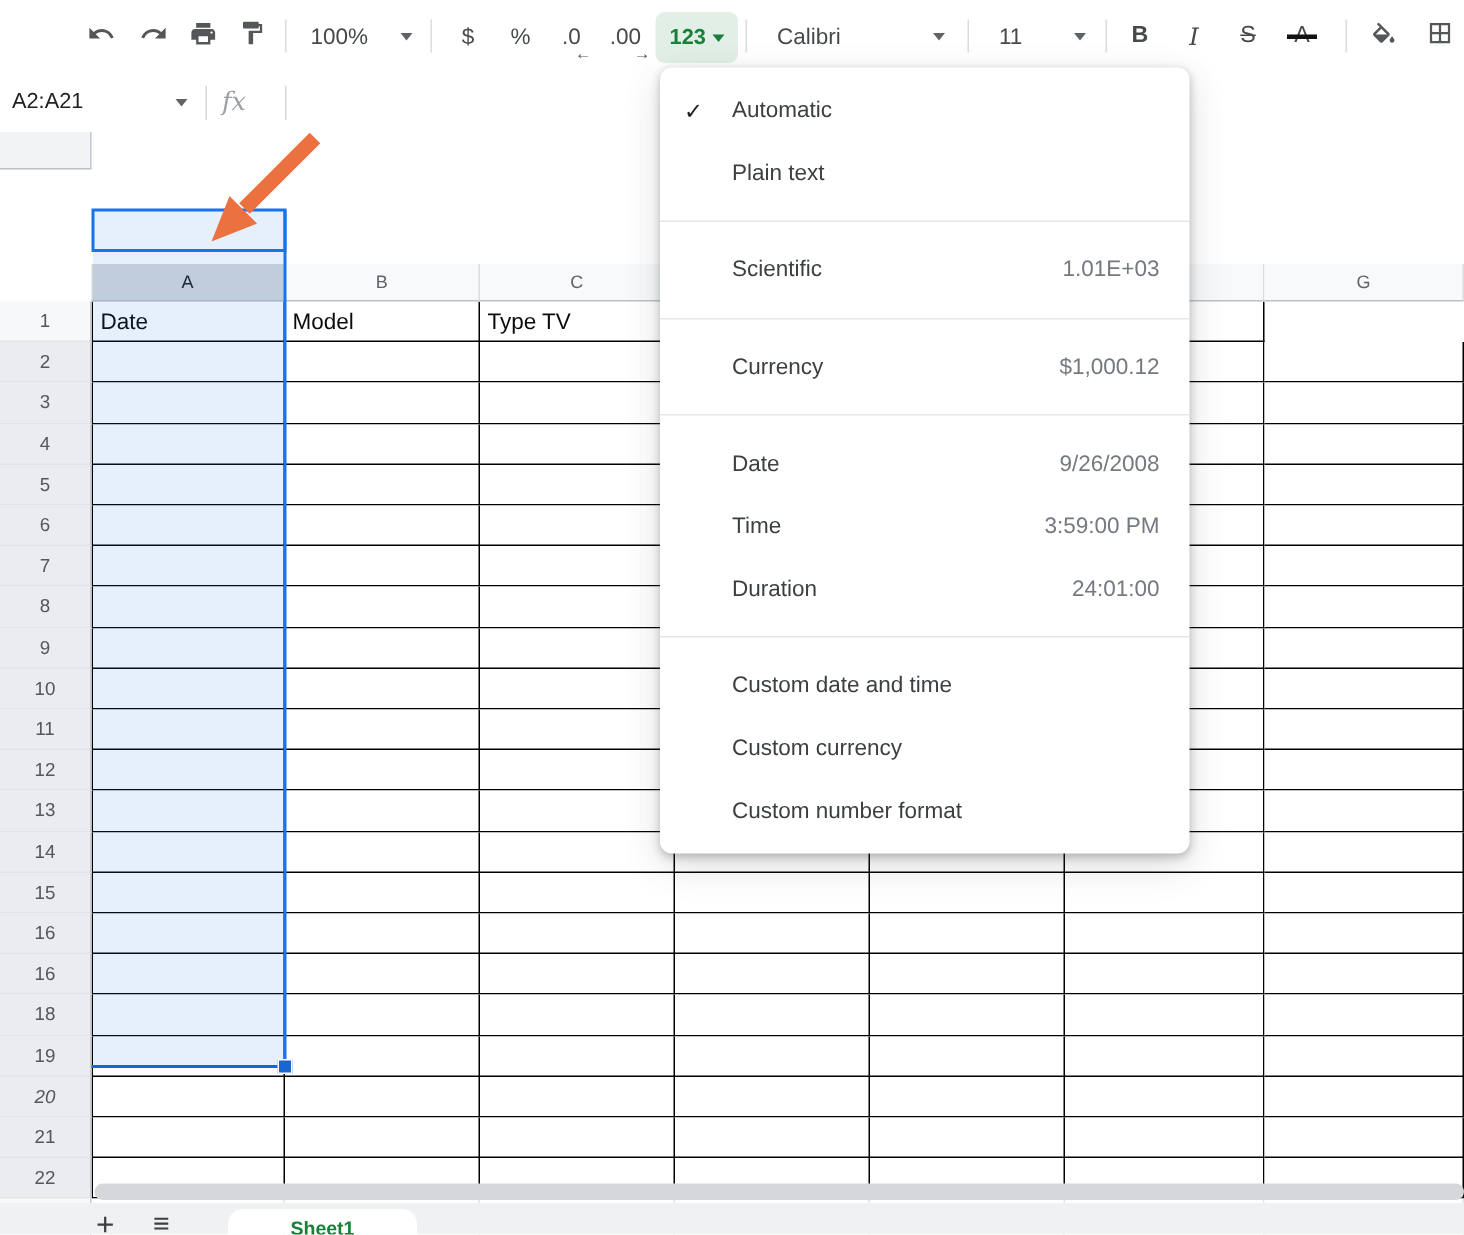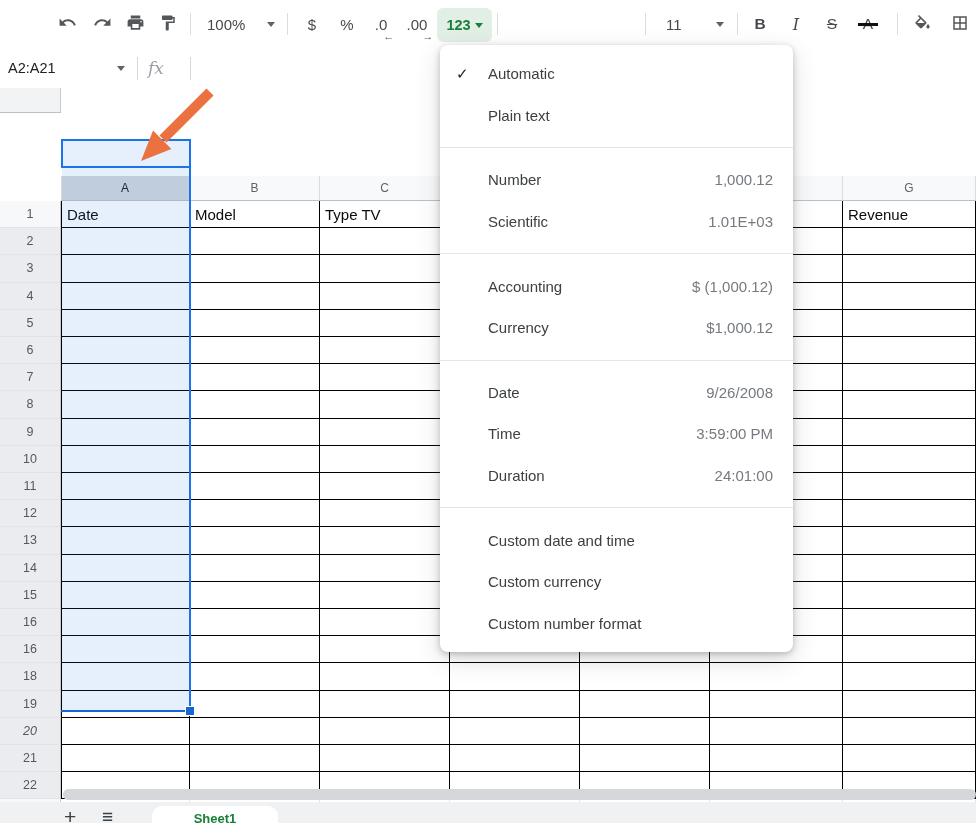--- a/index.html
+++ b/index.html
@@ -141,20 +141,24 @@
     <span class="dec-wrap">
       <span>.00</span><span class="dec-arrow" style="right:-6px;">→</span>
     </span>
   </div>
   <div class="btn-123">
     <span>123</span>
     <span class="caret-green"></span>
   </div>
   <div class="tsep" style="left:497px;"></div>
 
+  <div class="titem zoom-group" style="left:506px;width:130px;">
+    <span style="padding-left:6px;">Calibri</span>
+    <span class="caret"></span>
+  </div>
   <div class="tsep" style="left:645px;"></div>
 
   <div class="titem zoom-group" style="left:652px;width:78px;">
     <span style="padding-left:8px;">11</span>
     <span class="caret"></span>
   </div>
   <div class="tsep" style="left:737px;"></div>
 
   <div class="titem bold-b" style="left:746px;width:28px;">
     <span>B</span>
@@ -204,21 +208,20 @@
     <div class="col-header" style="left:580px;width:130px;"></div>
     <div class="col-header" style="left:710px;width:133px;"></div>
     <div class="col-header" style="left:843px;width:133px;">G</div>
     <div class="row-header" style="top:113px;height:27.2px;">1</div>
     <div class="cell tbl tbl-left" style="left:61px;top:113px;width:129px;height:27.2px;">Date</div>
     <div class="cell tbl" style="left:190px;top:113px;width:130px;height:27.2px;">Model</div>
     <div class="cell tbl" style="left:320px;top:113px;width:130px;height:27.2px;">Type TV</div>
     <div class="cell tbl" style="left:450px;top:113px;width:130px;height:27.2px;"></div>
     <div class="cell tbl" style="left:580px;top:113px;width:130px;height:27.2px;"></div>
     <div class="cell tbl" style="left:710px;top:113px;width:133px;height:27.2px;"></div>
-    <div class="cell tbl" style="left:843px;top:113px;width:133px;height:27.2px;">Revenue</div>
     <div class="row-header sel" style="top:140.2px;height:27.2px;">2</div>
     <div class="cell tbl tbl-left" style="left:61px;top:140.2px;width:129px;height:27.2px;"></div>
     <div class="cell tbl" style="left:190px;top:140.2px;width:130px;height:27.2px;"></div>
     <div class="cell tbl" style="left:320px;top:140.2px;width:130px;height:27.2px;"></div>
     <div class="cell tbl" style="left:450px;top:140.2px;width:130px;height:27.2px;"></div>
     <div class="cell tbl" style="left:580px;top:140.2px;width:130px;height:27.2px;"></div>
     <div class="cell tbl" style="left:710px;top:140.2px;width:133px;height:27.2px;"></div>
     <div class="cell tbl" style="left:843px;top:140.2px;width:133px;height:27.2px;"></div>
     <div class="row-header sel" style="top:167.4px;height:27.2px;">3</div>
     <div class="cell tbl tbl-left" style="left:61px;top:167.4px;width:129px;height:27.2px;"></div>
@@ -406,34 +409,24 @@
       <span class="menu-check">✓</span>
       <span class="menu-label">Automatic</span>
     </div>
     <div class="menu-item">
       <span class="menu-check"></span>
       <span class="menu-label">Plain text</span>
     </div>
     <div class="menu-sep"></div>
     <div class="menu-item">
       <span class="menu-check"></span>
-      <span class="menu-label">Number</span>
-      <span class="menu-value">1,000.12</span>
-    </div>
-    <div class="menu-item">
-      <span class="menu-check"></span>
       <span class="menu-label">Scientific</span>
       <span class="menu-value">1.01E+03</span>
     </div>
     <div class="menu-sep"></div>
-    <div class="menu-item">
-      <span class="menu-check"></span>
-      <span class="menu-label">Accounting</span>
-      <span class="menu-value">$ (1,000.12)</span>
-    </div>
     <div class="menu-item">
       <span class="menu-check"></span>
       <span class="menu-label">Currency</span>
       <span class="menu-value">$1,000.12</span>
     </div>
     <div class="menu-sep"></div>
     <div class="menu-item">
       <span class="menu-check"></span>
       <span class="menu-label">Date</span>
       <span class="menu-value">9/26/2008</span>

